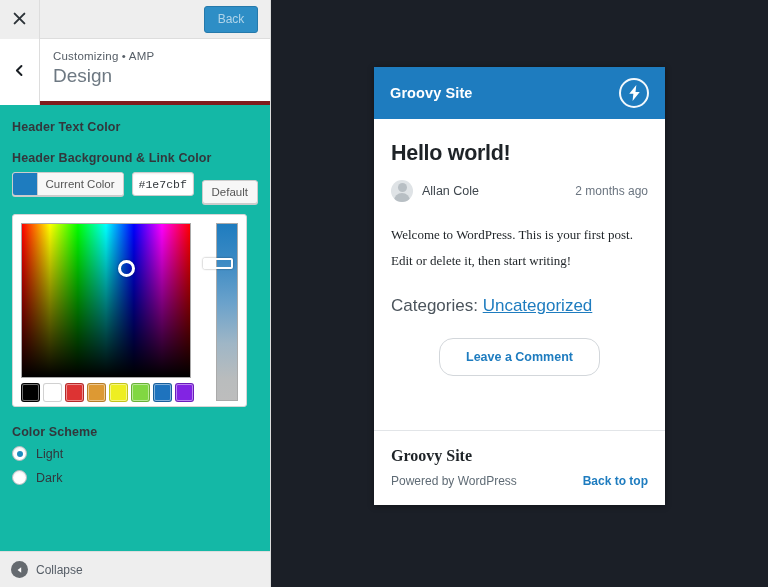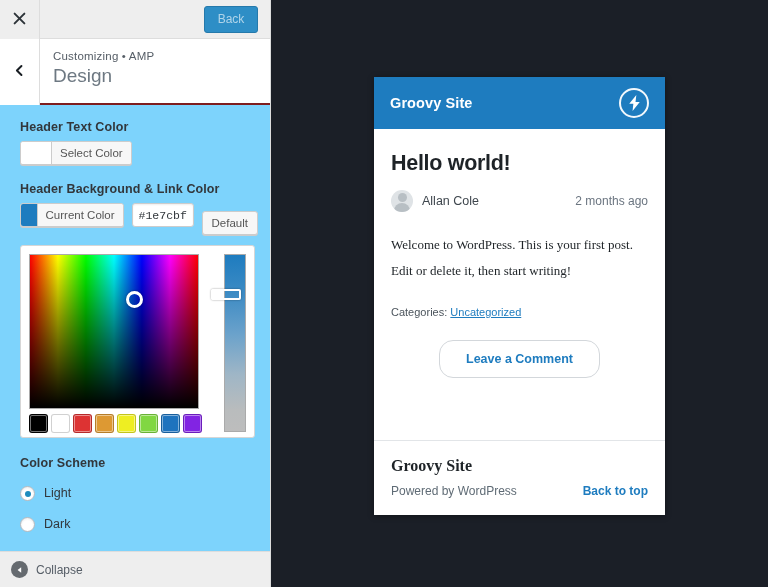--- a/index.html
+++ b/index.html
@@ -49,21 +49,21 @@
     line-height: 25px;
     cursor: default;
     text-align: center;
   }
 
   
   .panel-header {
     position: relative;
     height: 66px;
     background: #fff;
-    border-bottom: 2px solid #7f1d1d;
+    border-bottom: 4px solid #7f1d1d;
     display: flex;
   }
   .back-btn {
     width: 40px; height: 66px;
     background: #fff;
     border: none; border-right: 1px solid #ddd;
     display: flex; align-items: center; justify-content: center;
     cursor: pointer;
   }
   .back-btn svg { width: 13px; height: 13px; }
@@ -72,22 +72,22 @@
     font-size: 11.5px; color: #555d66; letter-spacing: .2px;
     font-weight: 400;
   }
   .panel-title {
     font-size: 19px; color: #6d7882;
     font-weight: 400; line-height: 26px; margin-top: 1px;
   }
 
   
   .controls {
-    background: #7dd3fc;
-    padding: 15px 12px 0 20px;
+    background: #14b8a6;
+    padding: 15px 12px 0 12px;
     height: calc(587px - 39px - 67px);
     position: relative;
   }
   .ctrl-label {
     font-size: 12.5px; font-weight: bold; color: #32373c;
     margin-bottom: 7px; letter-spacing: .1px;
   }
   .ctrl-block { margin-bottom: 17px; }
 
   
@@ -189,22 +189,22 @@
     width: 19px; height: 19px;
     border-radius: 3px;
     border: 1px solid rgba(0,0,0,.18);
     box-shadow: inset 0 0 0 1px rgba(255,255,255,.45);
     cursor: pointer;
   }
 
   
   .scheme-block { margin-top: 18px; }
   .radio-row {
-    display: flex; align-items: flex-start;
-    margin-bottom: 9px; cursor: pointer; margin-top: 16px;
+    display: flex; align-items: center;
+    margin-bottom: 9px; cursor: pointer;
   }
   .radio {
     width: 15px; height: 15px; border-radius: 50%;
     border: 1px solid #b4b9be; background: #fff;
     margin-right: 9px;
     display: flex; align-items: center; justify-content: center;
     box-shadow: inset 0 1px 2px rgba(0,0,0,.08);
     flex: none;
   }
   .radio.on::after {
@@ -232,21 +232,21 @@
   .collapse-text { font-size: 12px; color: #555d66; }
 
   
   .preview-area {
     position: absolute; left: 271px; top: 0;
     width: 497px; height: 587px;
     background: #1b1f27;
   }
   .device-card {
     position: absolute;
-    left: 103px; top: 77px;
+    left: 103px; top: 67px;
     width: 291px; height: 438px;
     background: #fff;
     box-shadow: 0 1px 6px rgba(0,0,0,.4);
     overflow: hidden;
     display: flex; flex-direction: column;
   }
   .site-header {
     height: 52px;
     background: #1e7cbf;
     display: flex; align-items: center; justify-content: space-between;
@@ -296,21 +296,21 @@
   }
   .meta-author { font-size: 12.5px; color: #3e464d; }
   .meta-date { font-size: 12px; color: #6b7580; }
   .post-excerpt {
     font-family: "Liberation Serif", serif;
     font-size: 13px; line-height: 26px;
     color: #1e2327;
     margin-bottom: 22px;
   }
   .post-cats {
-    font-size: 11px; color: #4b545c;
+    font-size: 17px; color: #4b545c;
     margin-bottom: 22px;
   }
   .cat-link {
     color: #1e7cbf; text-decoration: underline;
     cursor: pointer;
   }
   .comment-btn-wrap { display: flex; justify-content: center; }
   .comment-btn {
     border: 1px solid #d3d7db;
     background: #fff;
@@ -373,26 +373,20 @@
       <div class="panel-titles">
         <div class="breadcrumb">Customizing • AMP</div>
         <div class="panel-title">Design</div>
       </div>
     </div>
 
     <div class="controls">
 
       <div class="ctrl-block">
         <div class="ctrl-label">Header Text Color</div>
-        <div class="wp-picker-row">
-          <div class="wp-color-result">
-            <span class="wp-swatch empty"></span>
-            <span class="wp-result-text">Select Color</span>
-          </div>
-        </div>
       </div>
 
       <div class="ctrl-block">
         <div class="ctrl-label">Header Background &amp; Link Color</div>
         <div class="wp-picker-row">
           <div class="wp-color-result">
             <span class="wp-swatch blue"></span>
             <span class="wp-result-text">Current Color</span>
           </div>
           <input class="hex-input" type="text" value="#1e7cbf" style="">

